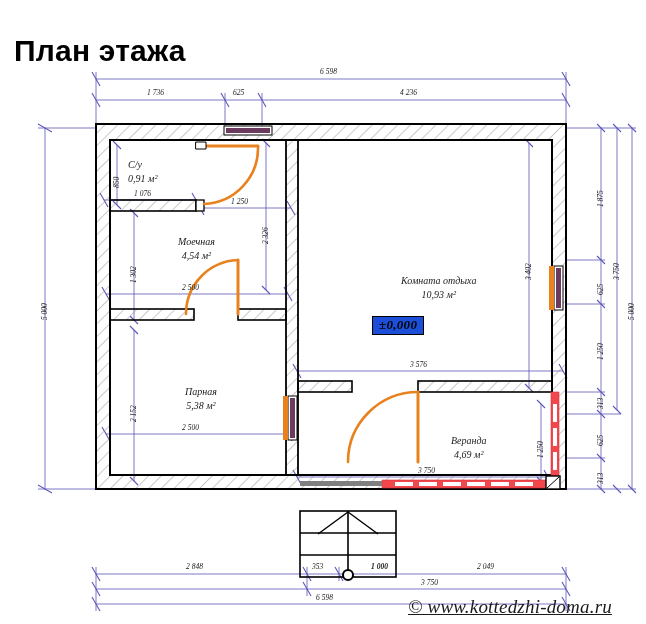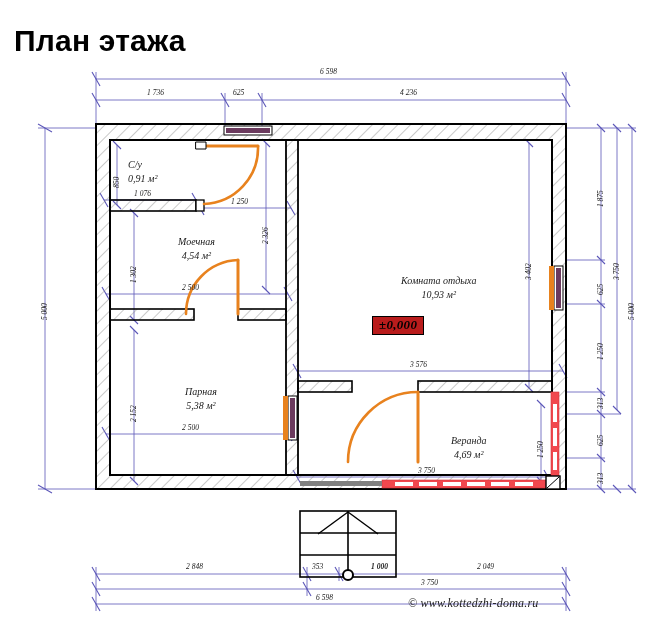--- a/index.html
+++ b/index.html
@@ -1,32 +1,32 @@
 <!DOCTYPE html>
 <html lang="ru"><head>
 <meta charset="utf-8">
 <title>План этажа</title>
 <style>
   html,body{margin:0;padding:0;background:#ffffff;}
   body{width:646px;height:624px;position:relative;overflow:hidden;
        font-family:"Liberation Sans", sans-serif;}
 
   #page-title{
-    position:absolute; left:14px; top:4px;
+    position:absolute; left:14px; top:14px;
     font-size:30px; font-weight:bold; letter-spacing:.2px;
     color:#000; font-family:"Liberation Sans", sans-serif;
   }
 
   #plan-canvas{position:absolute;left:0;top:0;width:646px;height:624px;}
 
   #watermark{
     position:absolute; left:408px; top:596px;
     font-family:"Liberation Serif", serif;
-    font-style:italic; font-size:12px; color:#1b1b1b;
-    white-space:nowrap; letter-spacing:.2px;
+    font-style:italic; font-size:19px; color:#1b1b1b;
+    white-space:nowrap; letter-spacing:.2px;text-decoration:underline;
   }
 
   
   .room-label{
     position:absolute; text-align:center;
     font-family:"Liberation Serif", serif;
     font-style:italic; font-size:10px; color:#1a1a1a;
     line-height:1.35; white-space:nowrap;
   }
   .room-label .rm-name{display:block;}
@@ -37,21 +37,21 @@
     position:absolute;
     font-family:"Liberation Serif", serif;
     font-style:italic; font-size:7.5px; color:#1a1a1a;
     white-space:nowrap; line-height:1;
   }
   .dim.vert{transform-origin:0 0; transform:rotate(-90deg);}
 
   
   #level-marker{
     position:absolute; left:372px; top:316px;
-    border:1.6px solid #000; background:#b91c1c;
+    border:1.6px solid #000; background:#1d4ed8;
     padding:1px 6px 2px 6px;
     font-family:"Liberation Serif", serif;
     font-style:italic; font-weight:bold; font-size:13px;
     color:#000; letter-spacing:.3px; line-height:1.1;
   }
 </style>
 </head>
 <body>
 
 <h1 id="page-title">План этажа</h1>

